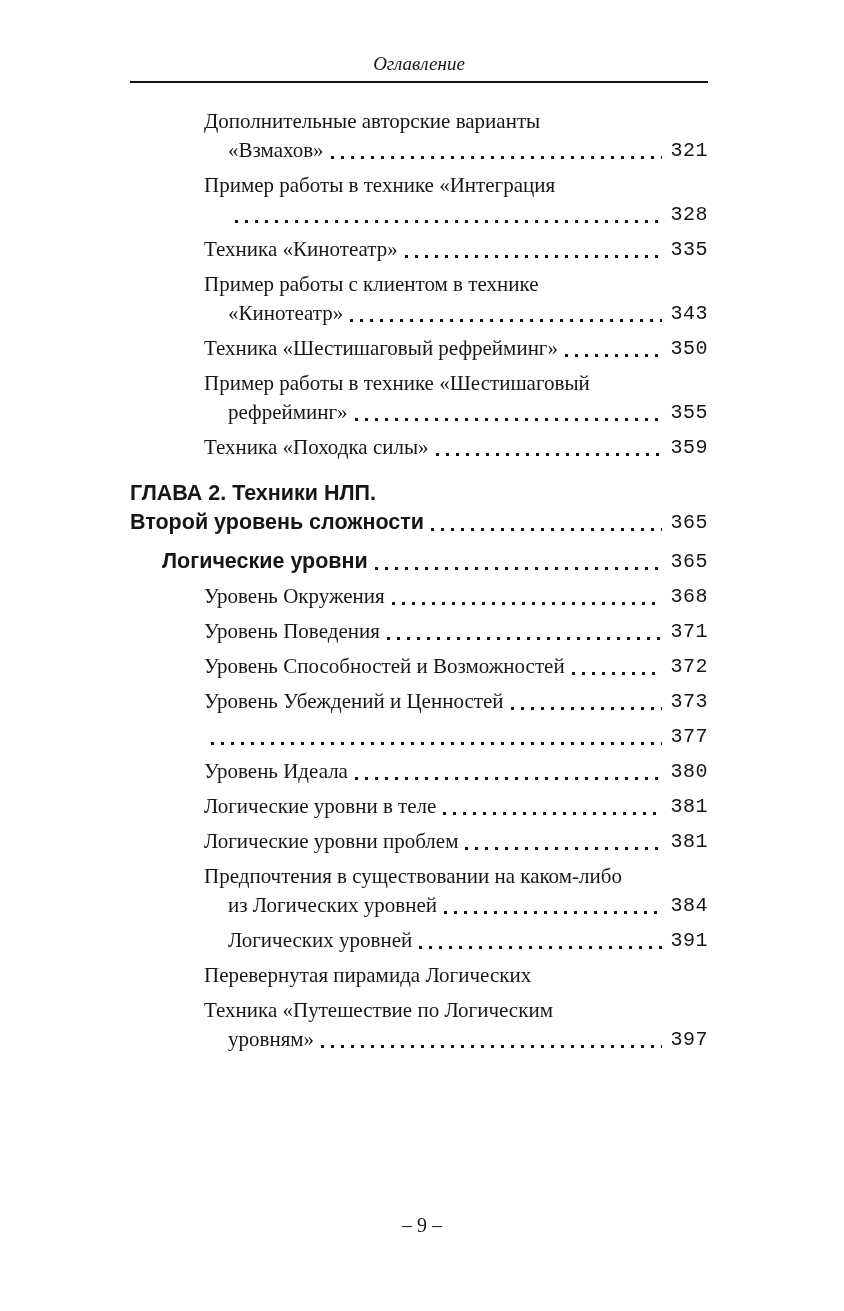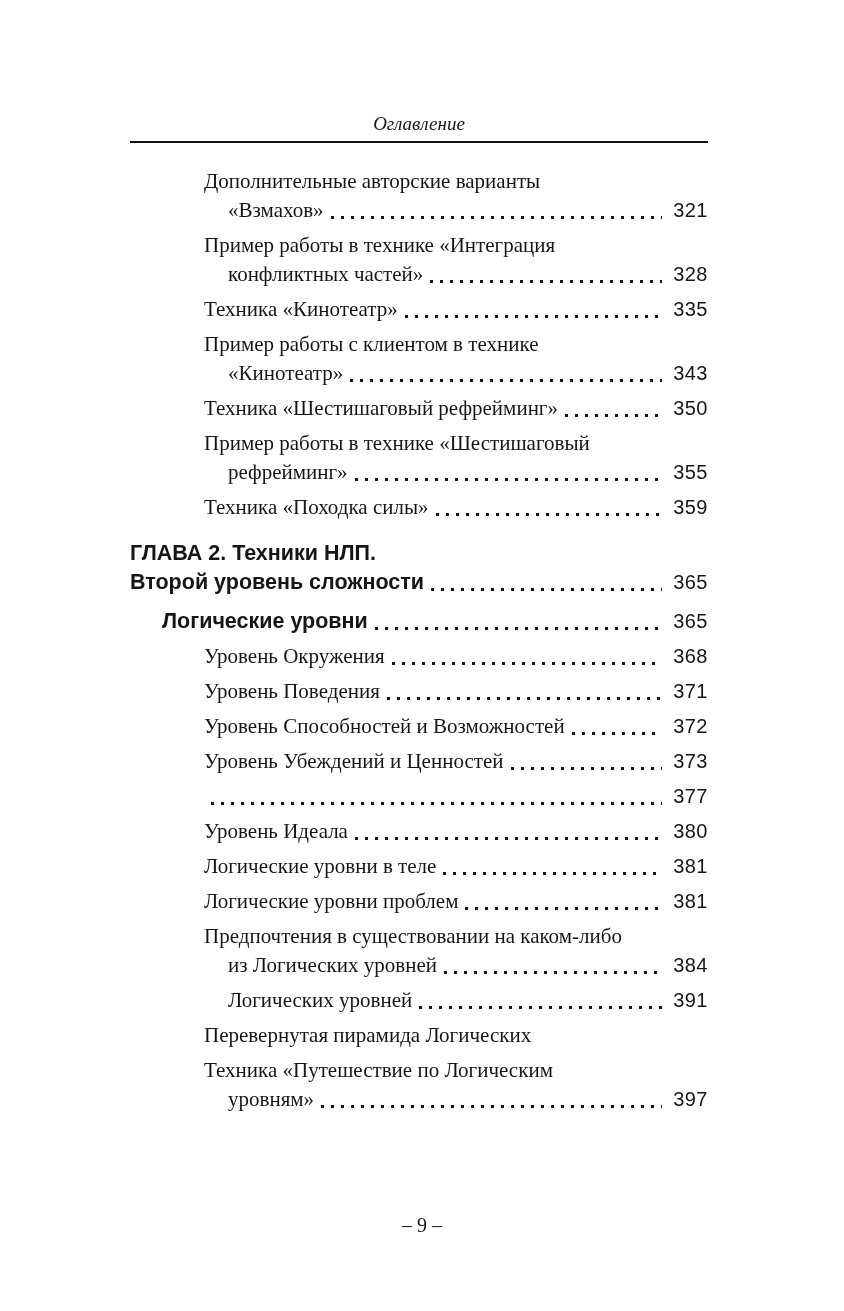--- a/index.html
+++ b/index.html
@@ -15,21 +15,21 @@
     width: 844px; height: 1311px;
     background: #ffffff;
     overflow: hidden;
   }
   .content {
     position: absolute;
     left: 130px; top: 0;
     width: 578px;
   }
   .running-head {
-    padding-top: 112px;
+    padding-top: 52px;
     text-align: center;
     font-style: italic;
     font-size: 19px;
     line-height: 24px;
     font-family: "Liberation Serif", serif;
   }
   .rule {
     margin-top: 5px;
     border-bottom: 2px solid #141414;
     width: 100%;
@@ -51,21 +51,21 @@
     flex: 1 1 auto;
     min-width: 12px;
     margin: 0 8px 0 7px;
     align-self: stretch;
     background-image: radial-gradient(circle at 1.5px 1.5px, #161616 1.45px, rgba(0,0,0,0) 1.7px);
     background-size: 10px 3px;
     background-repeat: repeat-x;
     background-position: left bottom 6px;
   }
   .pg {
-    font-family: Liberation Sans, sans-serif;
+    font-family: Liberation Mono, monospace;
     font-weight: 400;
     font-size: 20px;
     min-width: 38px;
     text-align: right;
     letter-spacing: 0.5px;
   }
 
   .entry.chapter {
     margin-top: 17px;
     font-family: "Liberation Sans", sans-serif;
@@ -104,21 +104,20 @@
           <div class="line"><span class="txt">Дополнительные авторские варианты</span></div>
           <div class="line cont last">
             <span class="txt">«Взмахов»</span>
             <span class="dots"></span>
             <span class="pg">321</span>
           </div>
         </div>
         <div class="entry item">
           <div class="line"><span class="txt">Пример работы в технике «Интеграция</span></div>
           <div class="line cont last">
-            <span class="txt">конфликтных частей»</span>
             <span class="dots"></span>
             <span class="pg">328</span>
           </div>
         </div>
         <div class="entry item">
           <div class="line last">
             <span class="txt">Техника «Кинотеатр»</span>
             <span class="dots"></span>
             <span class="pg">335</span>
           </div>

